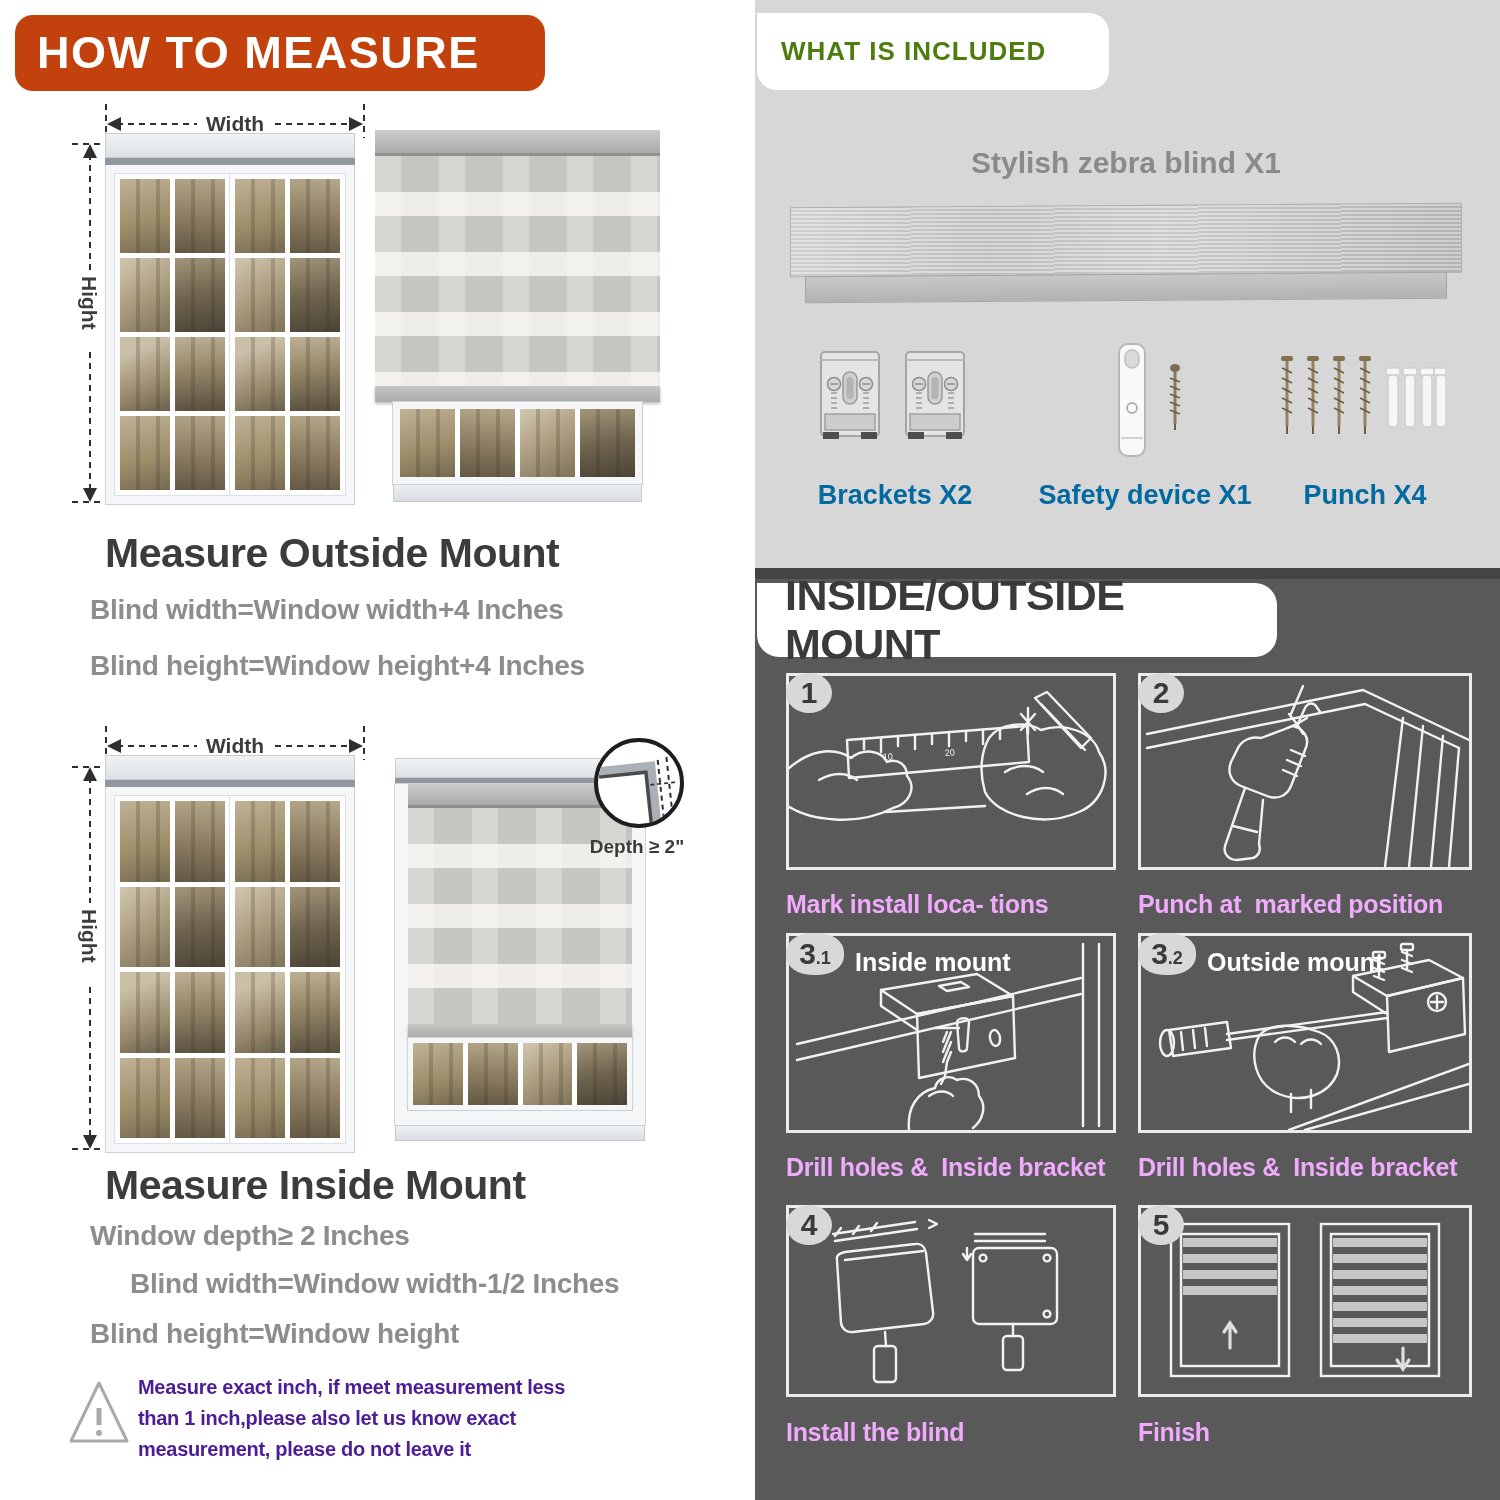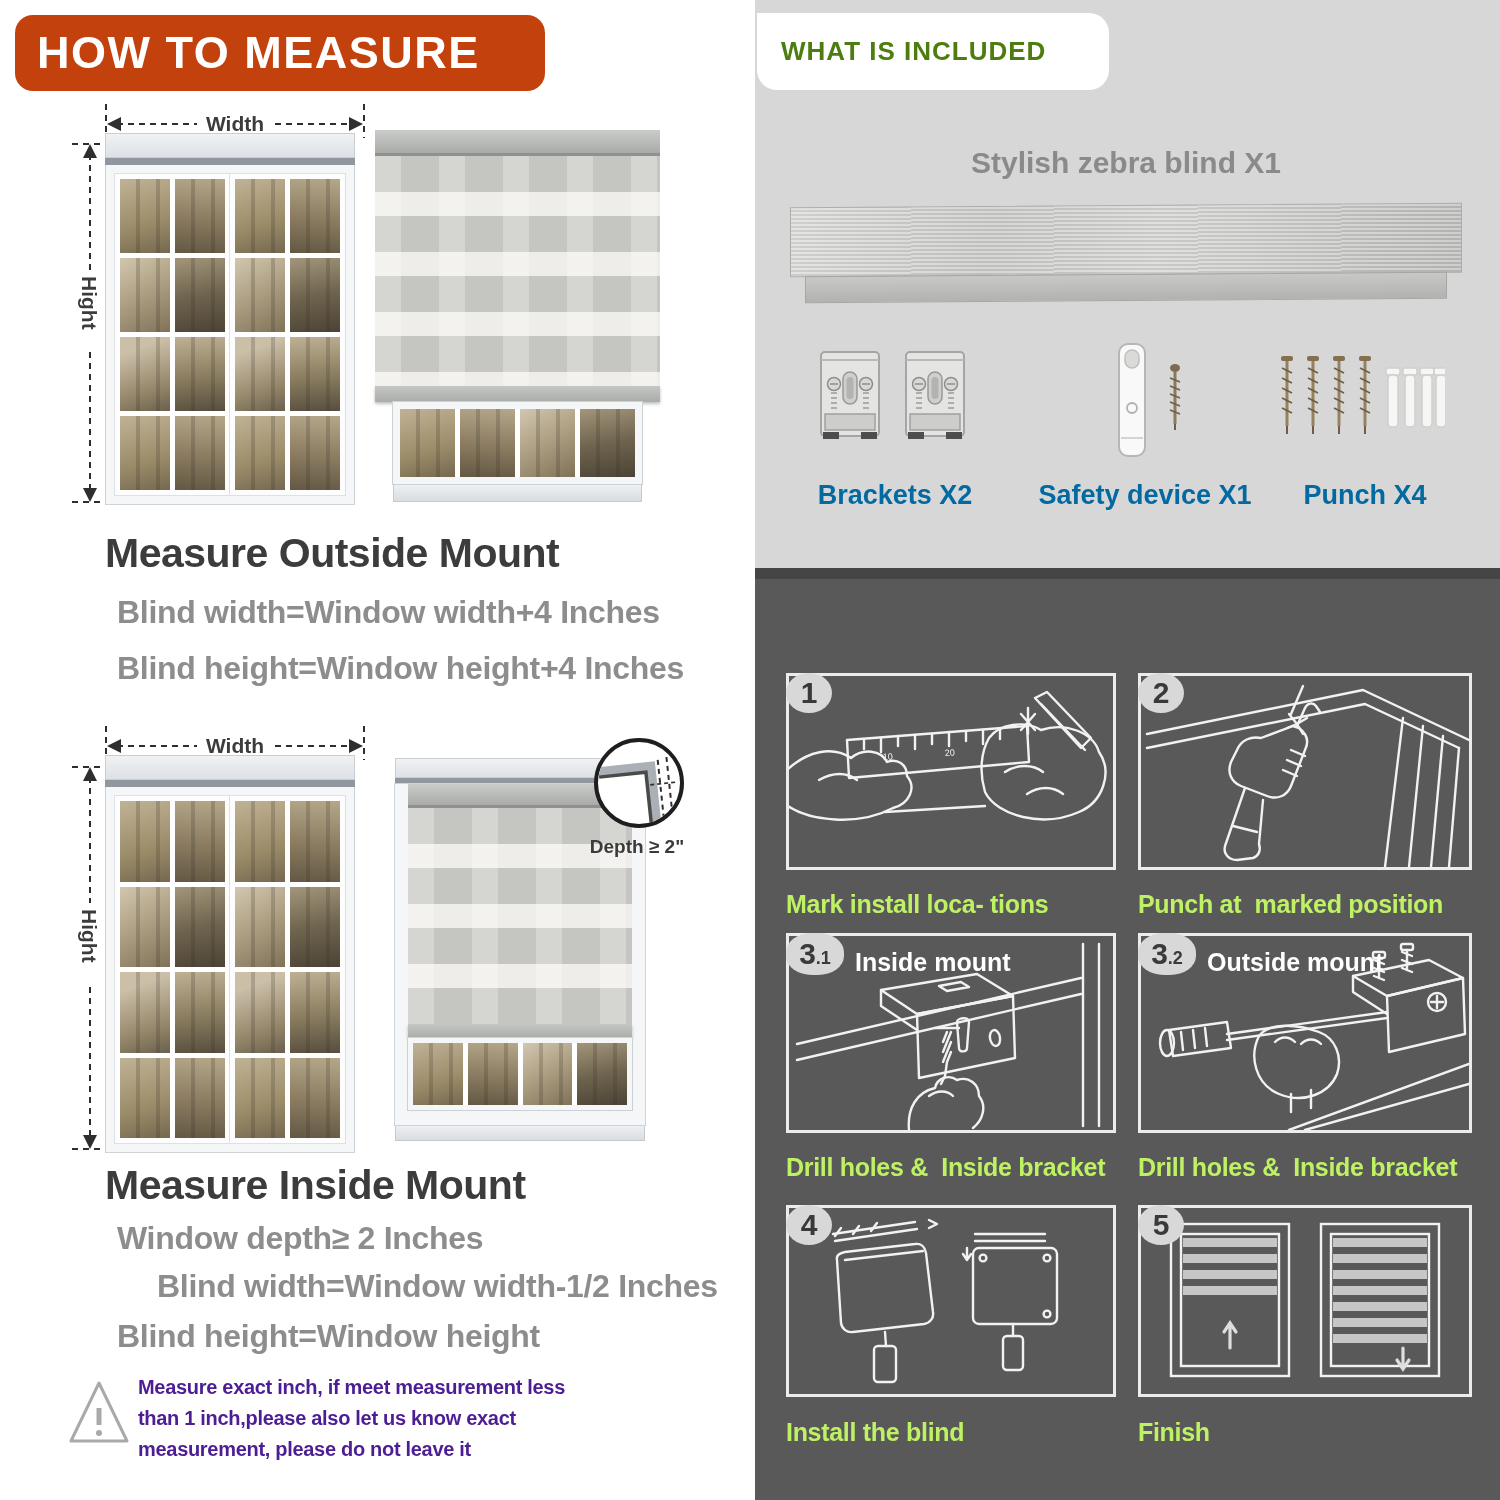--- a/index.html
+++ b/index.html
@@ -7,21 +7,21 @@
   #canvas{
     position:relative;width:1500px;height:1500px;background:#ffffff;overflow:hidden;
     font-family:"Liberation Sans","DejaVu Sans",sans-serif;
   }
   
   .htm-box{position:absolute;left:15px;top:15px;width:530px;height:76px;background:#c2410c;
     border-radius:18px;display:flex;align-items:center;padding-left:22px;}
   .htm-box span{color:#ffffff;font-size:45px;font-weight:bold;letter-spacing:1.5px;}
 
   .sec-title{position:absolute;left:105px;color:#3c3c3c;font-size:41px;font-weight:bold;letter-spacing:-0.5px;}
-  .sec-line{position:absolute;left:117px;color:#8d8d8d;font-size:32px;font-weight:bold;letter-spacing:-0.3px;}
+  .sec-line{position:absolute;left:90px;color:#8d8d8d;font-size:28px;font-weight:bold;letter-spacing:-0.3px;}
 
   
   .msvg{position:absolute;}
   .hight-label{position:absolute;color:#3c3c3c;font-size:21px;font-weight:bold;
     writing-mode:vertical-rl;background:#ffffff;padding:4px 0;}
 
   
   .win{position:absolute;}
   .lintel{height:25px;background:linear-gradient(#f0f2f4,#dde1e5);border:1px solid #c9ced3;}
   .lintel-sh{height:7px;background:#91979e;}
@@ -80,21 +80,21 @@
     border-radius:0 22px 22px 22px;display:flex;align-items:center;padding-left:28px;}
   .iom-box span{color:#3a3a3a;font-size:43px;font-weight:bold;letter-spacing:-0.5px;}
 
   .panel{position:absolute;border:3px solid #ececec;}
   .badge{position:absolute;left:-3px;top:-3px;background:#d8d8d8;border-radius:50%;
     display:flex;align-items:center;justify-content:center;color:#3a3a3a;font-weight:bold;}
   .badge-1{width:46px;height:40px;font-size:30px;}
   .badge-2{width:58px;height:42px;font-size:30px;border-radius:45%;}
   .badge .sub{font-size:18px;margin-top:8px;}
   .panel-title{position:absolute;left:66px;top:12px;color:#ffffff;font-size:25px;font-weight:bold;}
-  .caption{position:absolute;color:#bef264;font-size:25px;font-weight:bold;white-space:pre-wrap;letter-spacing:-0.3px;}
+  .caption{position:absolute;color:#f0abfc;font-size:25px;font-weight:bold;white-space:pre-wrap;letter-spacing:-0.3px;}
 
   svg{display:block;}
 </style>
 </head>
 <body>
 
 <div id="canvas">
 
   <div class="htm-box">
     <span>HOW TO MEASURE</span>
@@ -359,20 +359,23 @@
       </g>
     </svg>
 
     <div class="item-label" style="left:40px;top:480px;width:200px;">Brackets X2</div>
     <div class="item-label" style="left:270px;top:480px;width:240px;">Safety device X1</div>
     <div class="item-label" style="left:530px;top:480px;width:160px;">Punch X4</div>
   </div>
 
   <div class="right-bottom">
     <div class="topstrip"></div>
+    <div class="iom-box">
+      <span>INSIDE/OUTSIDE MOUNT</span>
+    </div>
 
     <div class="panel" style="left:31px;top:105px;width:330px;height:197px;">
       <svg width="324" height="191" viewBox="0 0 324 191">
         <g stroke="#f2f2f2" stroke-width="2.4" fill="none" stroke-linecap="round" stroke-linejoin="round">
           <path d="M58,64 L238,50 L240,86 L60,102 Z"></path>
           <path d="M75,63 v10 M92,62 v14 M109,60 v10 M126,59 v14 M143,58 v10 M160,56 v14 M177,55 v10 M194,54 v14 M211,53 v10"></path>
           <path d="M232,38 l14,16 M246,38 l-14,16 M239,32 v26"></path>
           <path d="M-4,96 C18,74 44,70 62,82 C74,72 92,74 98,86 C108,82 118,88 118,100 C128,112 120,128 104,132 C70,150 20,146 -4,128"></path>
           <path d="M30,104 C44,96 58,96 68,104"></path>
           <path d="M252,28 L296,74"></path>

